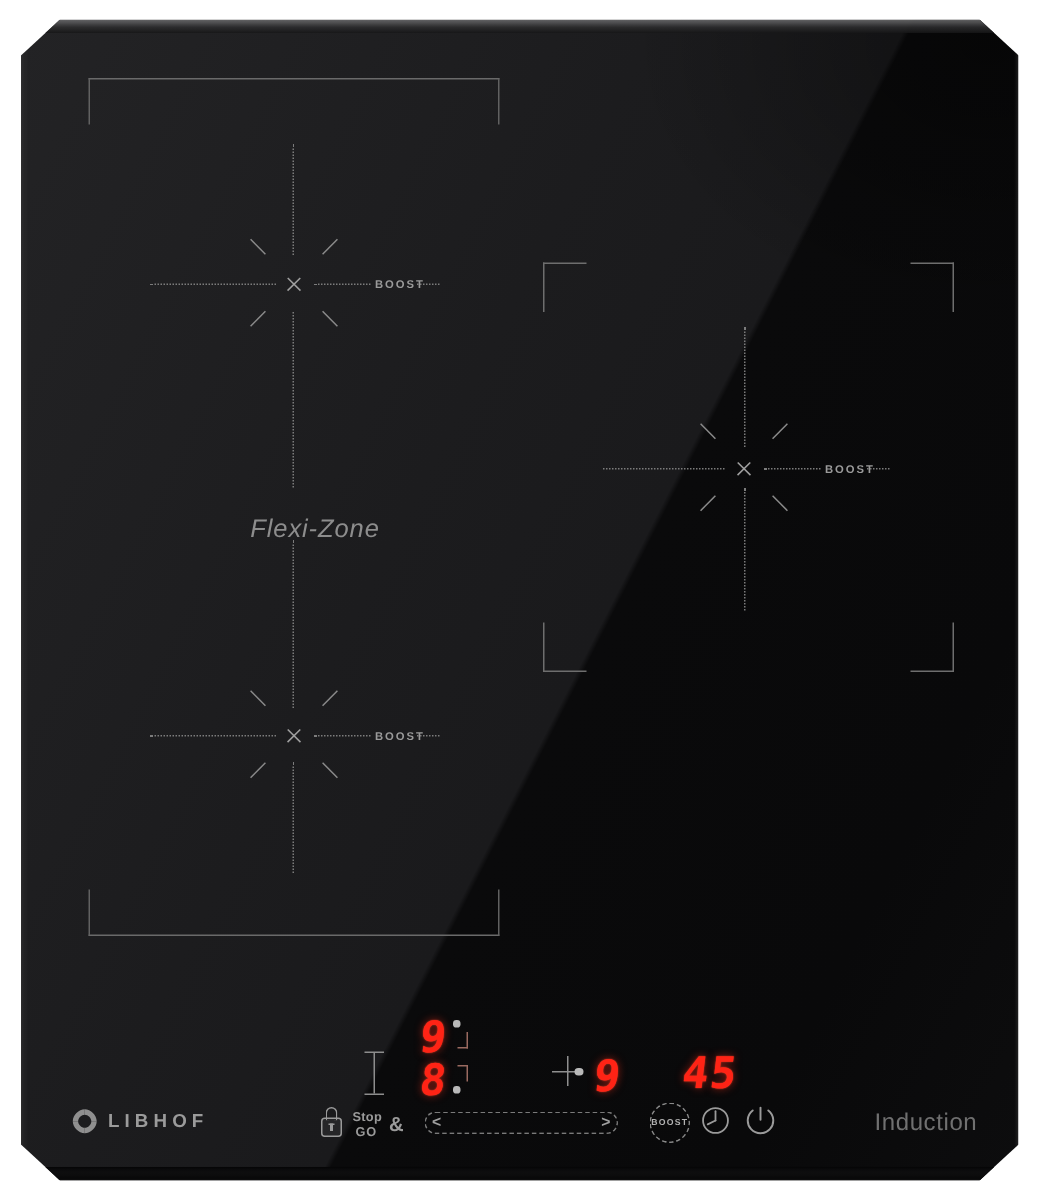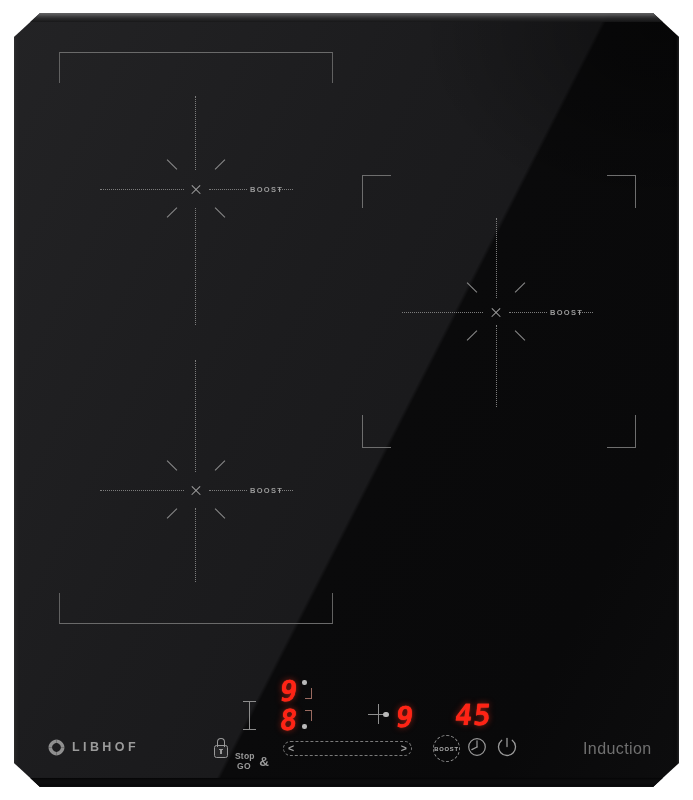--- a/index.html
+++ b/index.html
@@ -46,21 +46,21 @@
   .seg-timer{letter-spacing:1px;}
   .ind{position:absolute;width:14px;height:22px;}
   .ind .dot{position:absolute;width:4.5px;height:4.5px;border-radius:50%;background:#b9b9b9;}
   .ind .vl{position:absolute;width:1px;background:#9a6a60;}
   .ind .hl{position:absolute;height:1px;background:#9a6a60;}
   .xh{position:absolute;}
   .xh .h{position:absolute;left:-10px;top:0;width:20px;height:1px;background:#8f8f8f;}
   .xh .v{position:absolute;left:0;top:-10px;width:1px;height:20px;background:#8f8f8f;}
   .xh .dot{position:absolute;left:5px;top:-2.5px;width:5.5px;height:5.5px;border-radius:50%;background:#b9b9b9;}
   
-  .ctl{color:#9a9a9a;margin-top:12px;}
+  .ctl{color:#9a9a9a;}
   .bridge{position:absolute;left:243px;top:701px;width:13px;height:27px;
        border-top:1.6px solid #8d8d8d;border-bottom:1.6px solid #8d8d8d;}
   .bridge::before{content:"";position:absolute;left:6px;top:0;bottom:0;width:1px;background:#8d8d8d;}
   .lock{position:absolute;left:214px;top:738px;width:15px;height:21px;}
   .lock .shackle{position:absolute;left:3px;top:0;width:8px;height:9px;border:1.2px solid #9a9a9a;
        border-bottom:none;border-radius:4.5px 4.5px 0 0;box-sizing:border-box;}
   .lock .body{position:absolute;left:0;top:7px;width:14px;height:13px;border:1.2px solid #9a9a9a;
        border-radius:2.5px;box-sizing:border-box;background:rgba(150,150,150,.10);}
   .lock .key-t{position:absolute;left:5px;top:10.5px;width:4px;height:1.2px;background:#9a9a9a;}
   .lock .key-s{position:absolute;left:6.4px;top:10.5px;width:1.2px;height:5px;background:#9a9a9a;}
@@ -91,20 +91,21 @@
     <div class="hob-bottom-edge"></div>
 
     <div class="bracket bk-top" style="left:45px;top:39px;width:272px;height:30px;"></div>
     <div class="bracket bk-bottom" style="left:45px;top:580px;width:272px;height:30px;"></div>
 
     <div class="dotV" style="left:181px;top:83px;height:74px;"></div>
     <div class="dotV" style="left:181px;top:195px;height:117px;"></div>
     <div class="dotV" style="left:181px;top:347px;height:112px;"></div>
     <div class="dotV" style="left:181px;top:495px;height:74px;"></div>
 
+    <div class="flexi-text">Flexi-Zone</div>
 
     <div class="target" style="left:182px;top:176px;">
       <div class="dotH" style="left:-96px;width:84px;"></div>
       <div class="dotH" style="left:13px;width:38px;"></div>
       <div class="boost-label" style="left:54px;">BOOST</div>
       <div class="dotH" style="left:82px;width:15px;"></div>
       <div class="xmark"></div>
       <div class="tick" style="left:-31px;top:-25px;transform:rotate(45deg);"></div>
       <div class="tick" style="left:17px;top:-25px;transform:rotate(-45deg);"></div>
       <div class="tick" style="left:-31px;top:23px;transform:rotate(-45deg);"></div>

